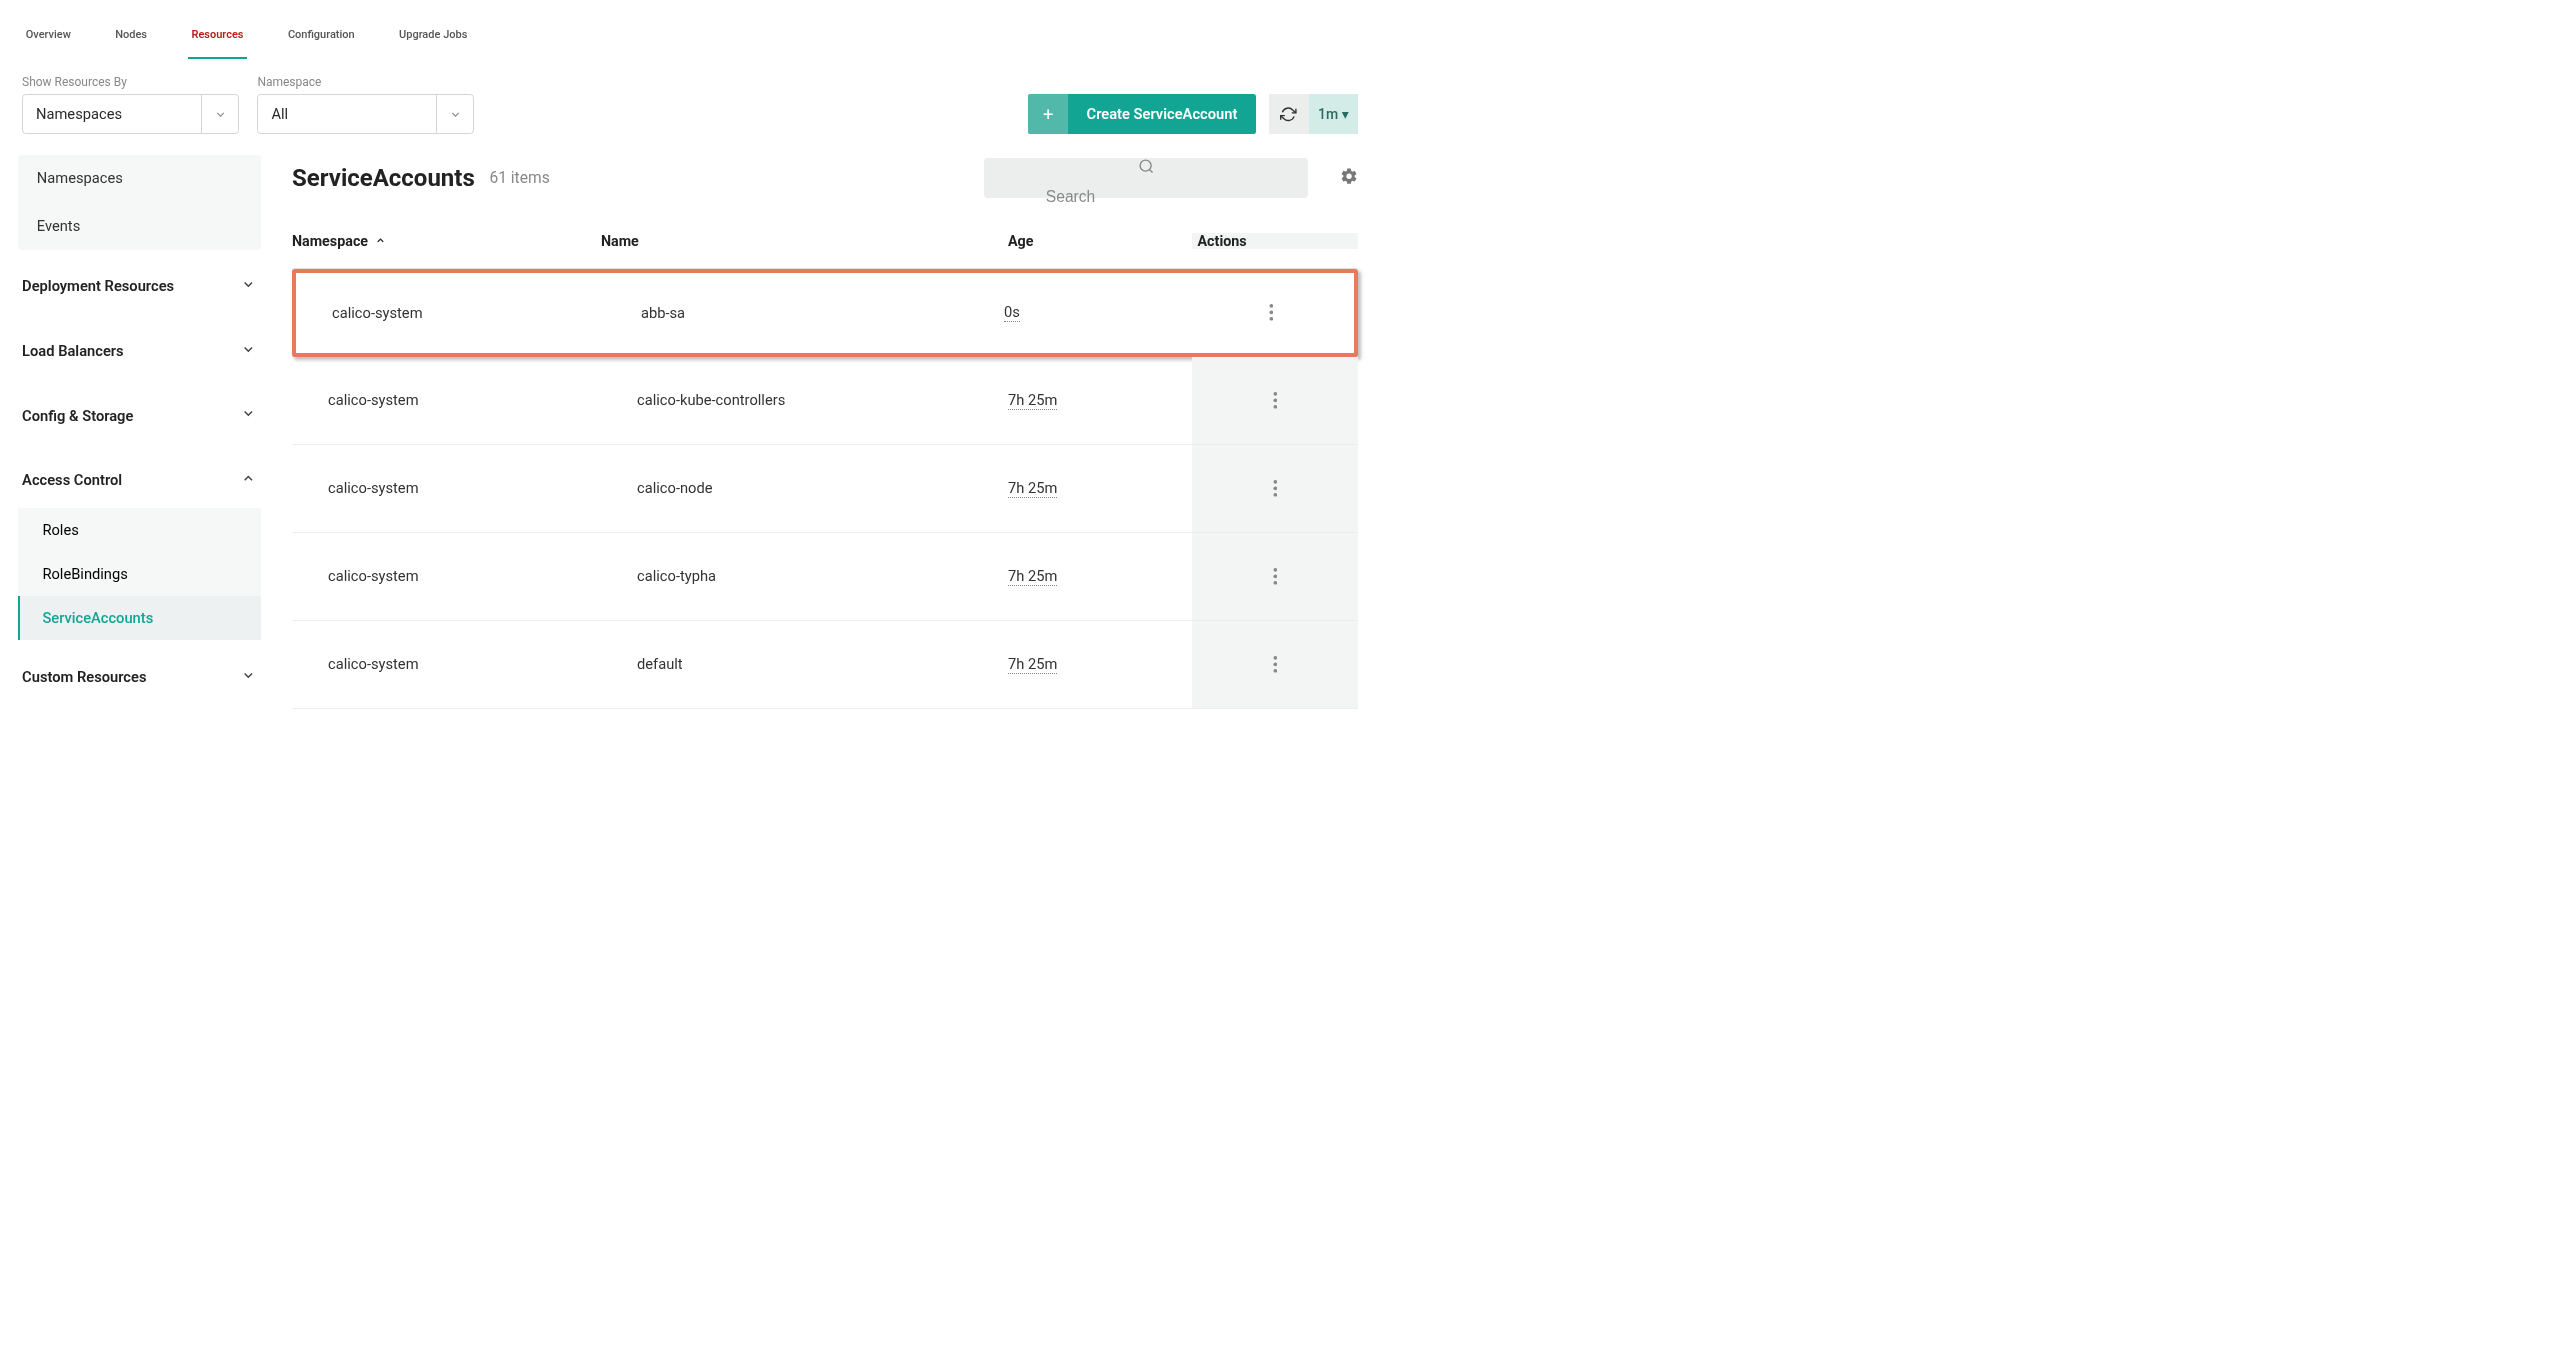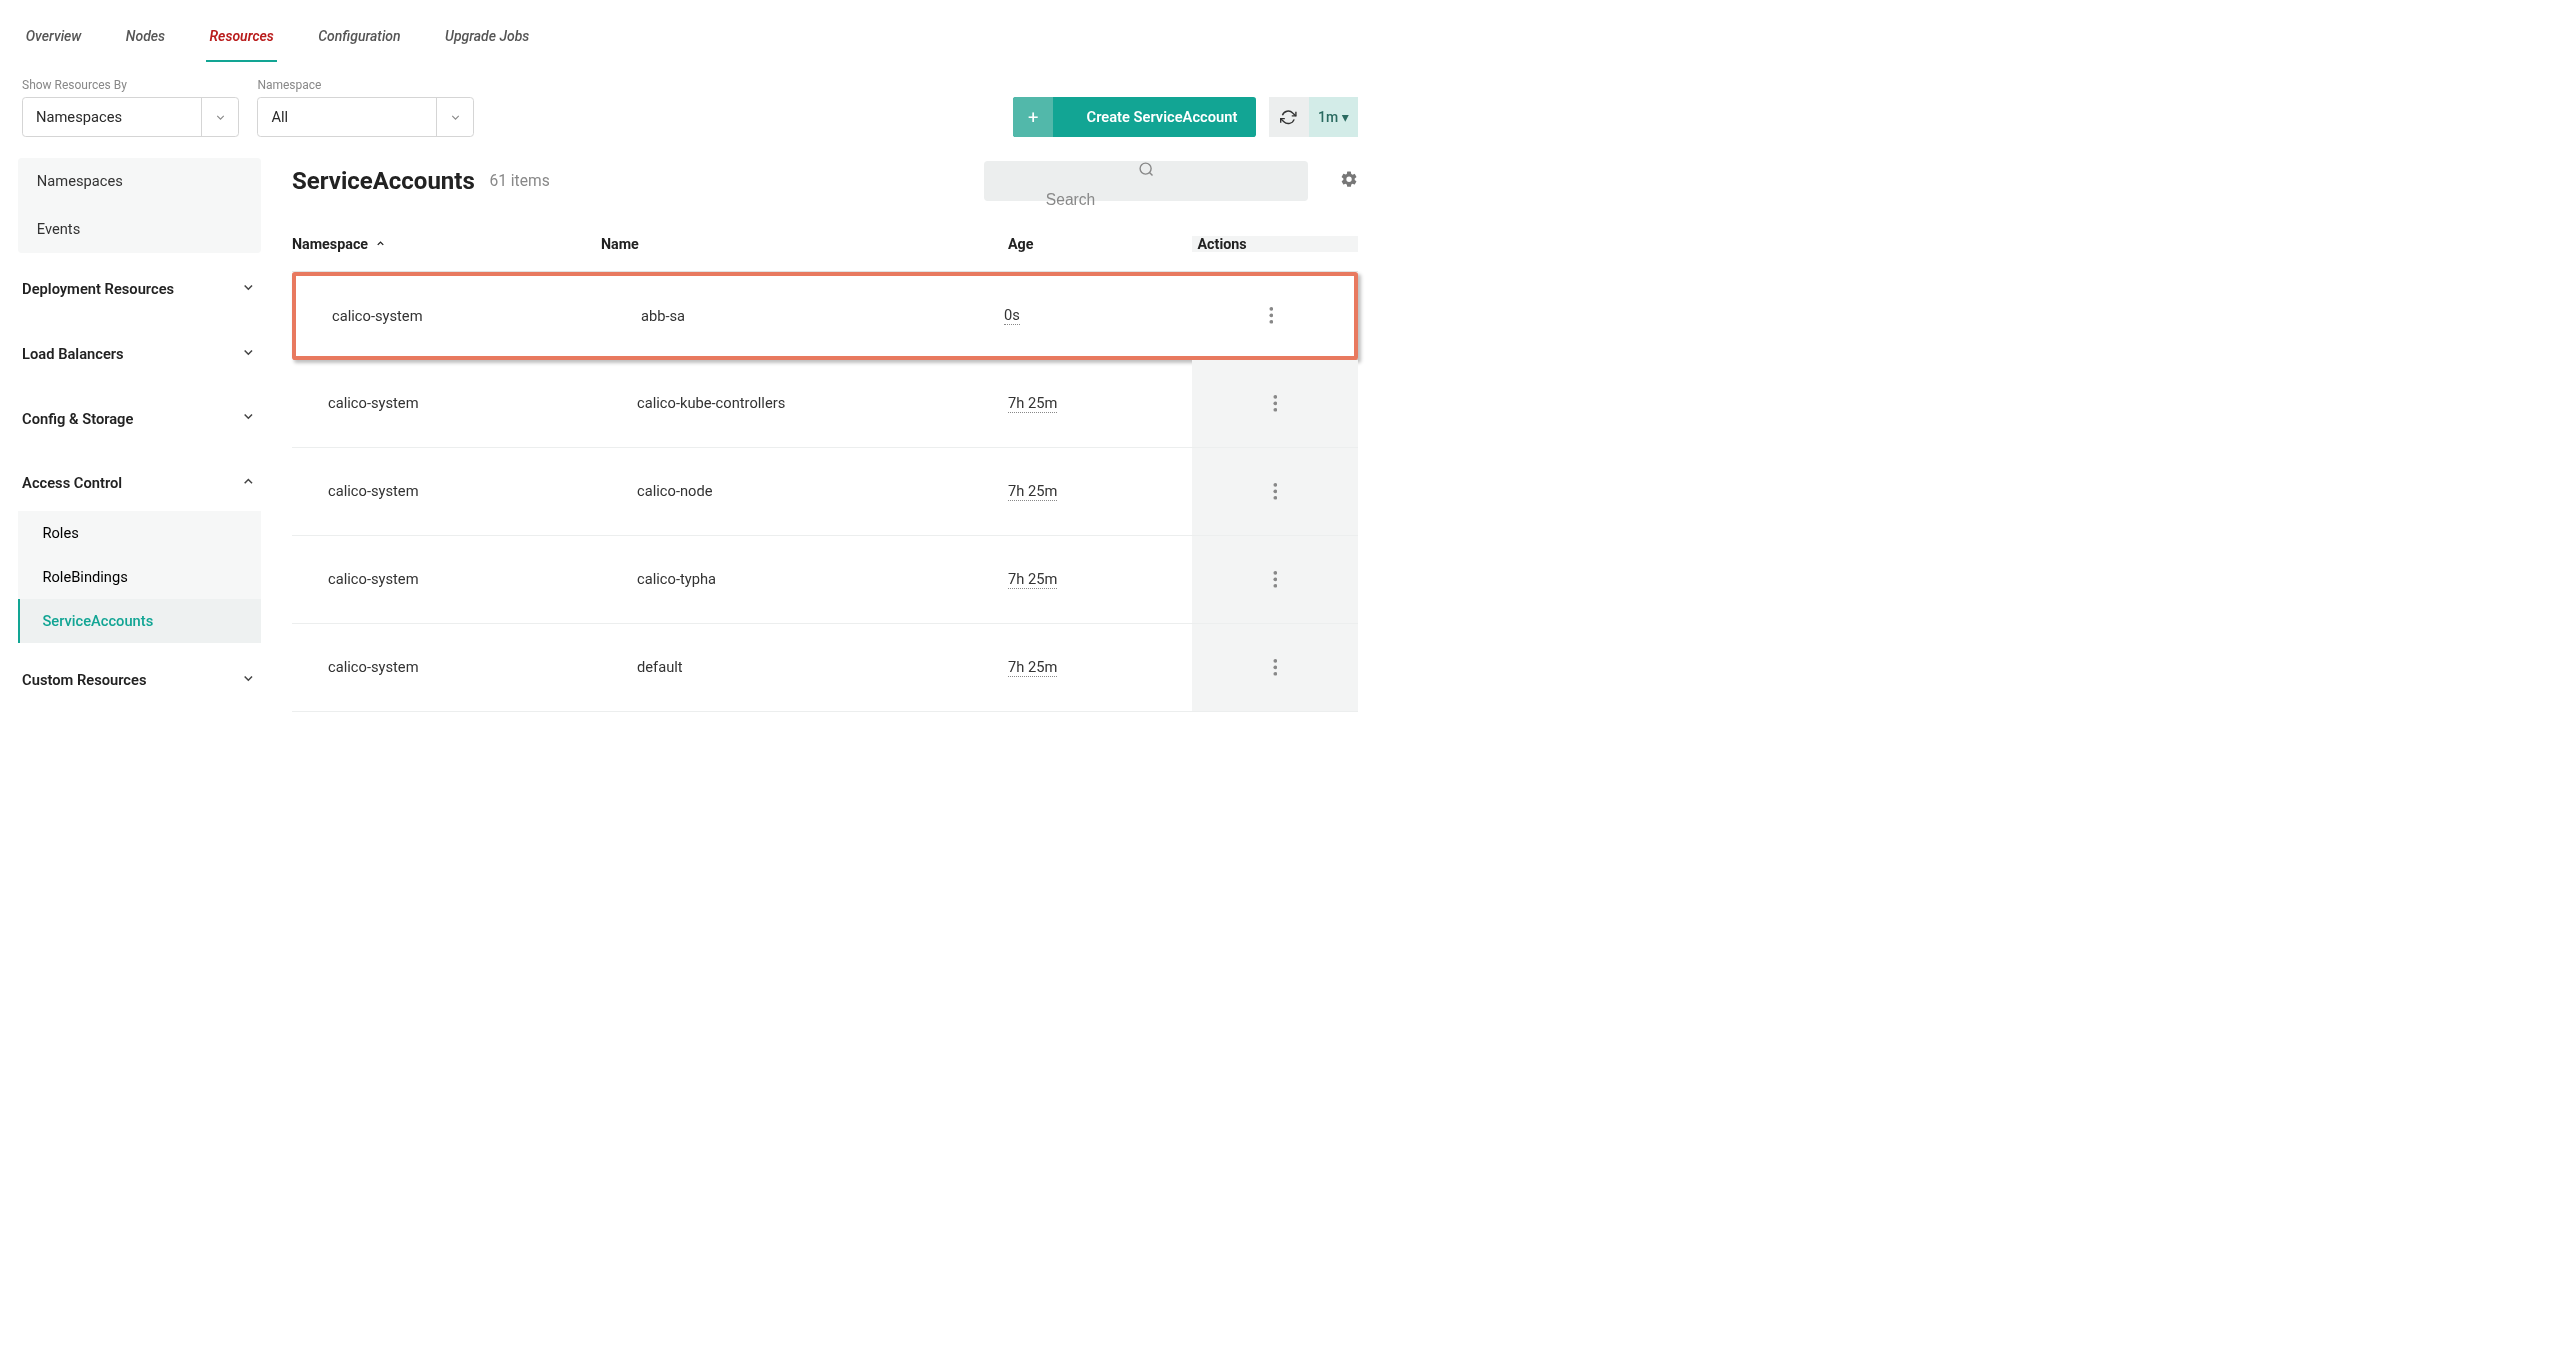--- a/index.html
+++ b/index.html
@@ -13,26 +13,25 @@
 
   
   .tabs {
     display: flex;
     gap: 37px;
     padding: 16.6px 22px 0 22px;
     border-bottom: 0.9px solid transparent;
   }
   .tab {
     padding: 11px 3.7px 16.6px 3.7px;
-    font-size: 14px;
+    font-size: 11px;
     font-weight: 500;
     color: #555;
     cursor: pointer;
     border-bottom: 2.8px solid transparent;
-    font-style: italic;
   }
   .tab.active {
     color: #b91c1c;
     border-bottom: 2.8px solid #12a594;
     font-weight: 600;
   }
 
   
   .filter-bar {
     display: flex;
@@ -90,21 +89,20 @@
     display: flex;
     align-items: center;
     justify-content: center;
     font-size: 18.4px;
     font-weight: 400;
   }
   .create-btn .label {
     padding: 0 18.4px;
     display: flex;
     align-items: center;
-    margin-left: 15px;
   }
   .refresh-group {
     display: flex;
     align-items: stretch;
     height: 40px;
     border-radius: 6px;
   }
   .refresh-btn {
     background: #eceeee;
     width: 40px;

